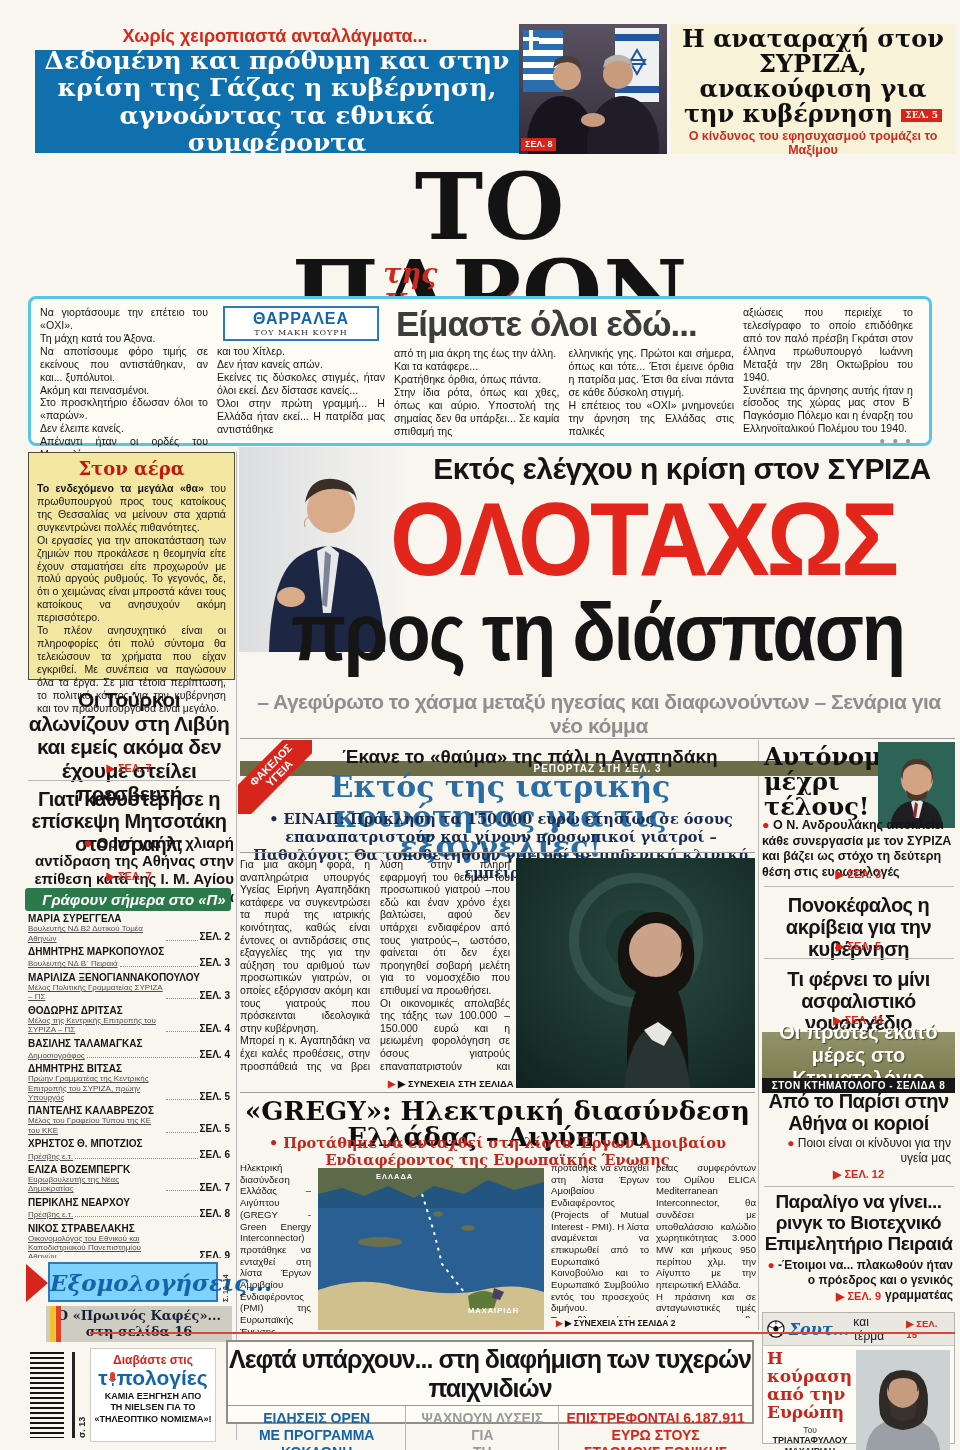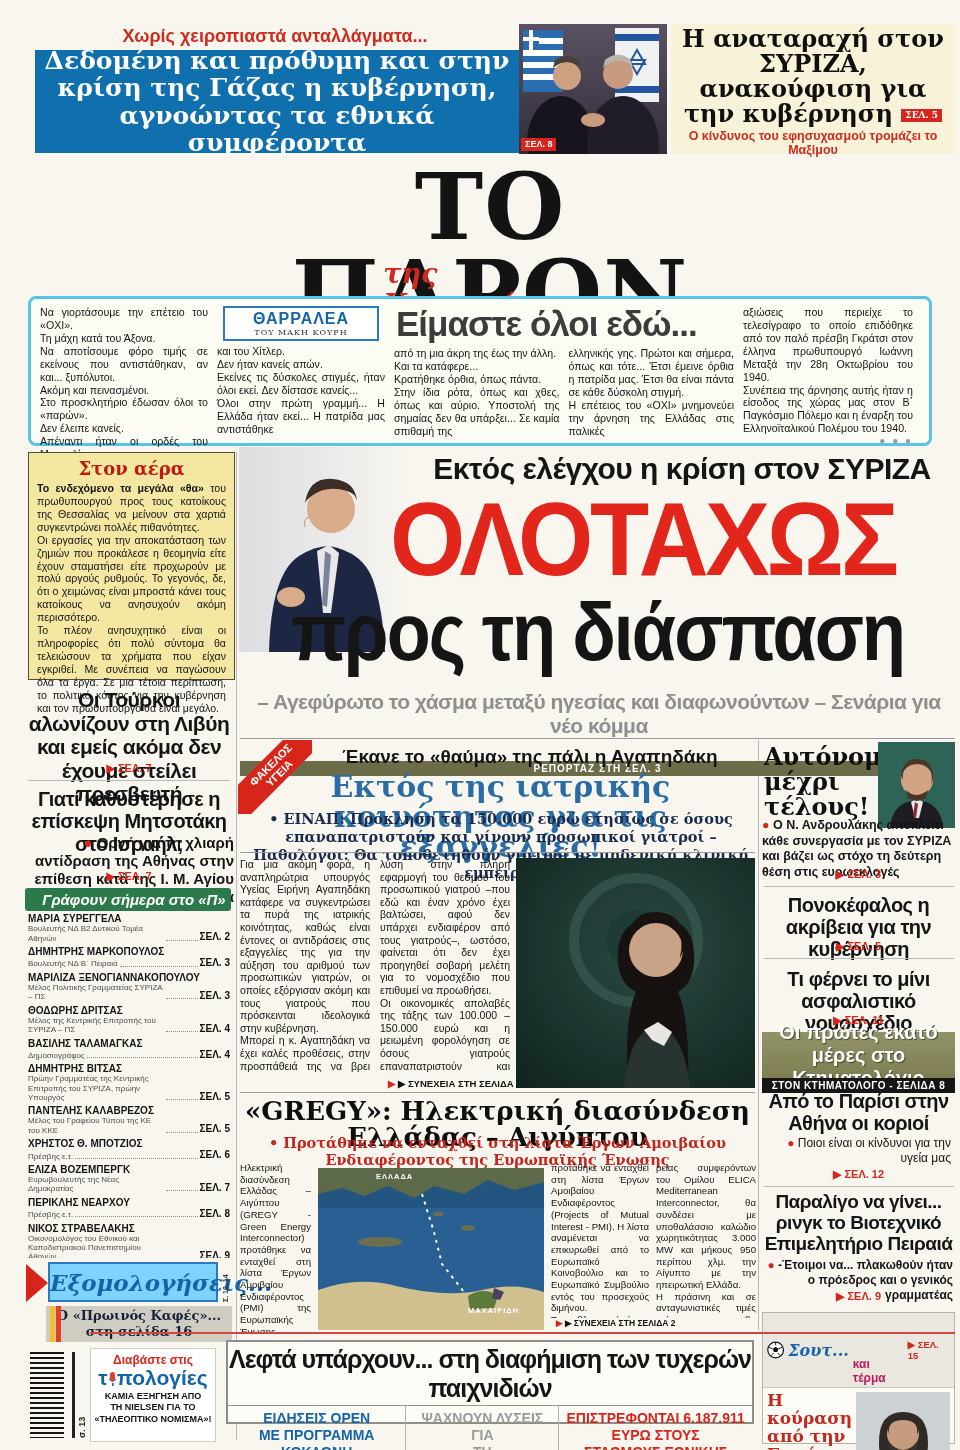--- a/index.html
+++ b/index.html
@@ -55,21 +55,21 @@
   
   .lc-h{font-weight:bold;text-align:center;line-height:1.12;letter-spacing:-0.5px;}
   .pg-red{color:#d8251c;font-weight:bold;font-size:11px;text-align:center;}
   .lc-rule{border-top:1px solid #b9b9b9;}
   .bullet-line{font-weight:bold;font-size:15px;line-height:1.2;text-align:right;}
   .dot{color:#d8251c;}
   .green-head{background:#2c7a4b;color:#fff;font-style:italic;font-weight:bold;font-size:15px;
               text-align:center;padding:3px 0;border-radius:3px;}
   .contrib-name{font-size:10px;font-weight:bold;line-height:1.1;margin-top:3.4px;}
   .c-role{display:flex;align-items:flex-end;font-size:8px;color:#4d4d4d;line-height:1.15;}
-  .c-role .r{max-width:136px;}
+  .c-role .r{max-width:136px;text-decoration:underline;}
   .leader{flex:1;border-bottom:1px dotted #8d8d8d;margin:0 2px 2px 2px;min-width:6px;}
   .cpg{font-weight:bold;font-size:10px;color:#111;white-space:nowrap;}
   .exom{border:2px solid #2d79bd;background:#7dd3fc;display:flex;align-items:center;justify-content:flex-start;}
   .exom-t{font-family:"DejaVu Serif",serif;font-style:italic;font-weight:bold;font-size:23px;color:#1464ab;}
   .exom-arrow{width:0;height:0;border-top:19px solid transparent;border-bottom:19px solid transparent;
               border-left:22px solid #d8251c;}
   .exom-side{writing-mode:vertical-rl;transform:rotate(180deg);font-size:7px;color:#333;font-weight:bold;}
   .kafes{background:#cfccc2;display:flex;align-items:center;justify-content:center;
          font-family:"DejaVu Serif",serif;font-weight:bold;font-size:13px;line-height:1.2;text-align:center;color:#14203a;}
   .stripe{position:absolute;top:0;bottom:0;width:5px;}
@@ -103,21 +103,21 @@
   .rc-serif-h{font-family:"DejaVu Serif",serif;font-weight:bold;font-size:24px;line-height:1.05;color:#101010;}
   .rc-h{font-weight:bold;font-size:20px;line-height:1.1;letter-spacing:-0.5px;text-align:center;}
   .rc-bullet{font-weight:bold;font-size:12.5px;line-height:1.25;text-align:right;}
   .ktima{background:linear-gradient(180deg,#93936a,#7e7e52);color:#fff;font-weight:900;font-size:20px;
          line-height:1.15;text-align:center;display:flex;align-items:center;justify-content:center;
          text-shadow:1px 1px 1px #44442c;}
   .ktima-band{background:#161616;color:#fff;font-weight:bold;font-size:10px;text-align:center;padding:2px 0;letter-spacing:0.5px;}
   .sout-box{border:1px solid #b5b3aa;background:#fcfbf6;}
   .sout-head{background:#e9e7df;display:flex;align-items:center;gap:4px;padding:2px 4px;border-bottom:1px solid #c9c7bf;}
   .sout-t1{font-family:"DejaVu Serif",serif;font-style:italic;font-weight:bold;font-size:16px;color:#1464ab;}
-  .sout-t2{font-weight:bold;font-size:12px;color:#be185d;margin-top:42px;}
+  .sout-t2{font-weight:normal;font-size:12px;color:#0f172a;}
   .sout-pg{color:#d8251c;font-weight:bold;font-size:9.5px;margin-left:auto;}
   .sout-hl{font-family:"DejaVu Serif",serif;font-weight:bold;font-size:17px;color:#c4271e;line-height:1.05;}
   .sout-by1{font-size:8.5px;color:#333;}
   .sout-by2{font-size:9px;font-weight:bold;color:#222;line-height:1.15;}
 
   
   .redline{background:#d8453a;height:2px;}
   .banner{border:2px solid #8f8d85;background:#fdfcf7;}
   .banner-h{font-weight:900;font-size:25px;letter-spacing:-1px;text-align:center;padding:3px 0 2px;}
   .banner-row{display:flex;border-top:1px solid #9a988f;}

